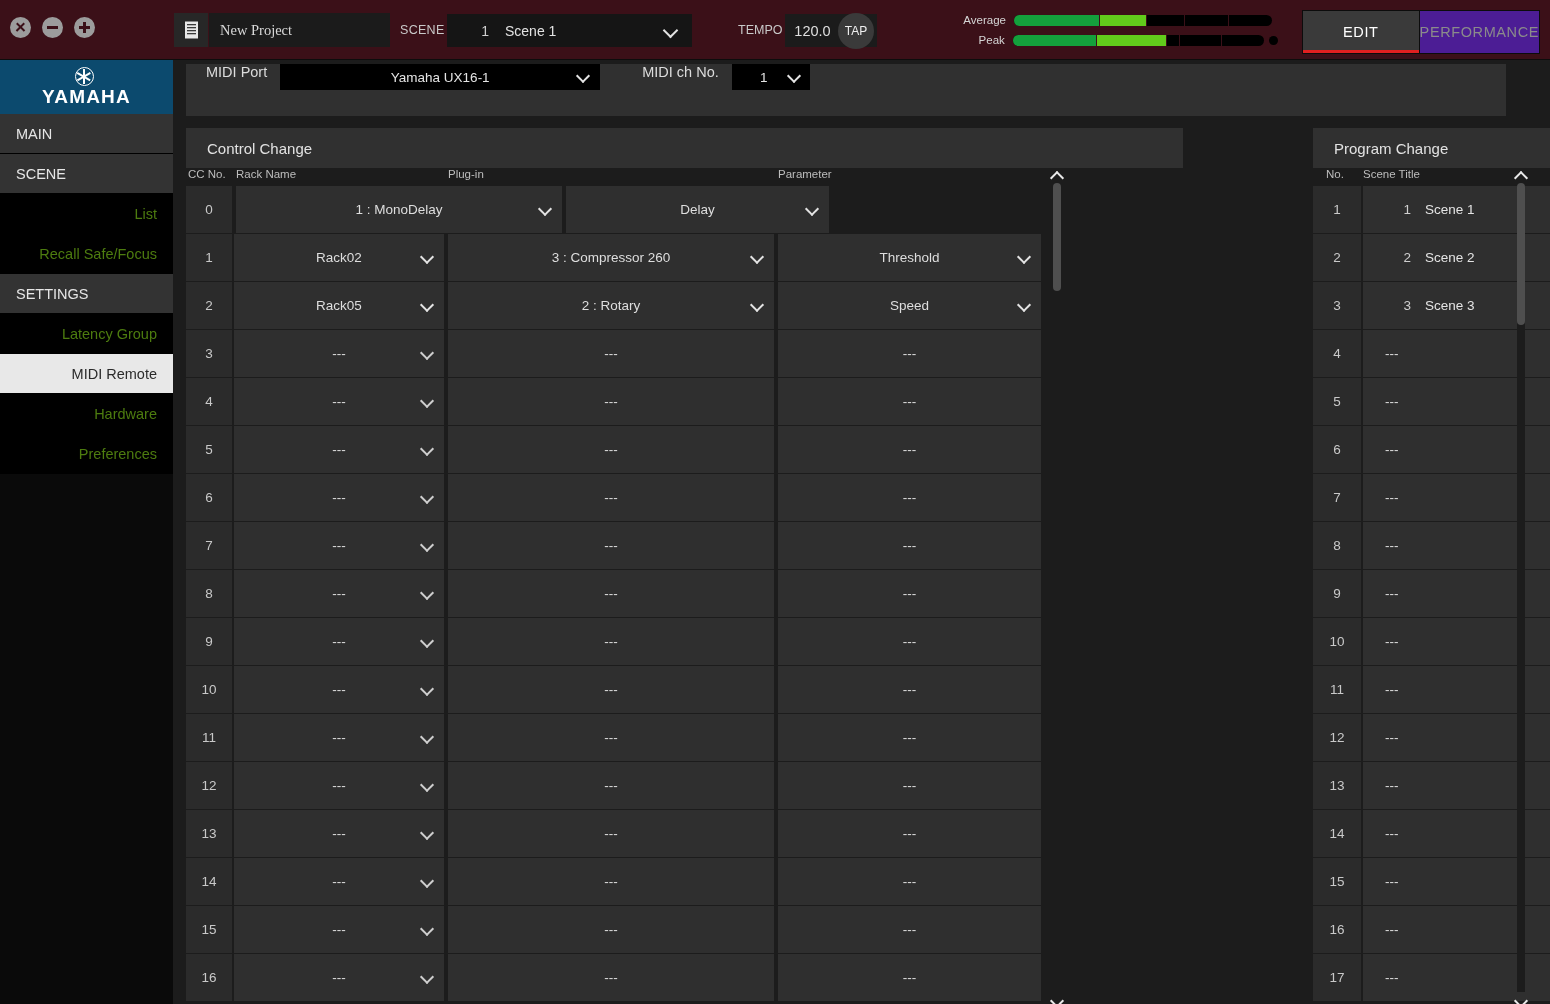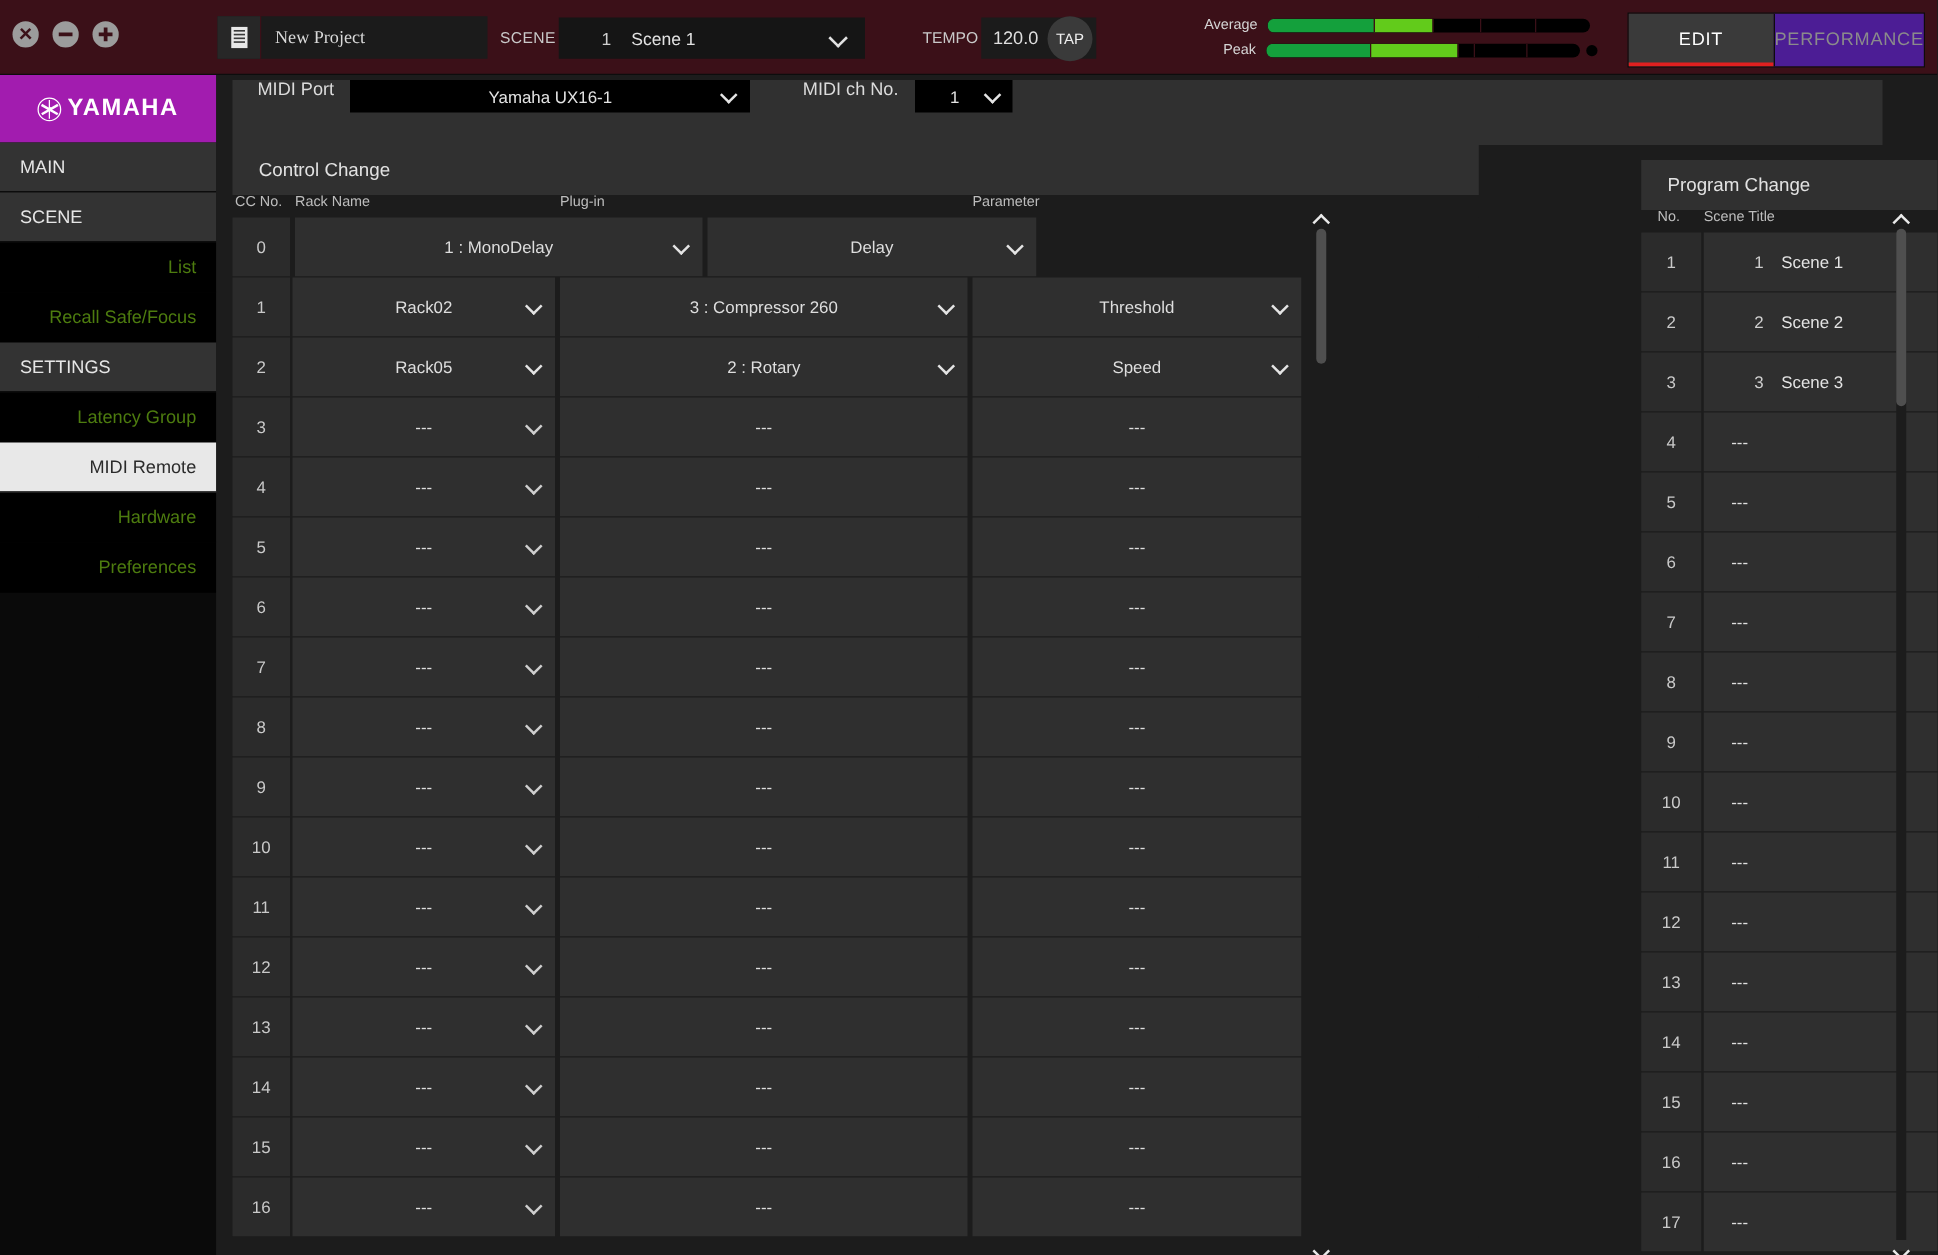--- a/index.html
+++ b/index.html
@@ -91,21 +91,21 @@
   .modebtn.active:after{
     content:"";position:absolute;left:0;right:0;bottom:0;height:3px;background:#e02020;
   }
   .modebtn + .modebtn{border-left:1px solid #0c0c0c;}
 
   
   .sidebar{
     position:absolute;left:0;top:60px;width:173px;height:944px;background:#0a0a0a;
   }
   .brand{
-    height:54px;background:#a21caf;display:flex;align-items:center;justify-content:center;
+    height:54px;background:#0c4a6e;display:flex;align-items:center;justify-content:center;flex-direction:column;
   }
   .brandtxt{
     color:#fff;font-size:19px;font-weight:bold;letter-spacing:1.2px;
     font-family:"Liberation Sans", sans-serif;
   }
   .tuning{
     display:inline-block;width:17px;height:17px;border:1.6px solid #fff;border-radius:50%;
     position:relative;margin-right:5px;vertical-align:-3px;
   }
   .tuning:before{
@@ -143,21 +143,21 @@
   .chlabel{margin-left:42px;font-size:14.5px;color:#dcdcdc;}
   .chsel{
     position:relative;margin-left:13px;width:78px;height:26px;background:#000;
     display:flex;align-items:center;justify-content:center;cursor:pointer;
   }
   .chsel span{font-size:13.5px;color:#e4e4e4;margin-right:14px;}
   .chsel .chev{position:absolute;right:11px;top:7px;width:8px;height:8px;
     border-right:2px solid #e4e4e4;border-bottom:2px solid #e4e4e4;transform:rotate(45deg);}
 
   
-  .ccpanel{position:absolute;left:13px;top:56px;width:997px;height:876px;}
+  .ccpanel{position:absolute;left:13px;top:68px;width:997px;height:876px;}
   .panelhead{
     height:40px;background:#303030;display:flex;align-items:center;padding-left:21px;
     box-sizing:border-box;font-size:15px;color:#e2e2e2;
   }
   .colhead{height:18px;position:relative;background:#1c1c1c;}
   .colhead span{position:absolute;top:0;font-size:11.5px;color:#bdbdbd;}
 
   .rowsarea{position:relative;}
   .ccrow{display:flex;height:47px;}
   .ccrow .cell{background:#2f2f2f;display:flex;align-items:center;justify-content:center;

